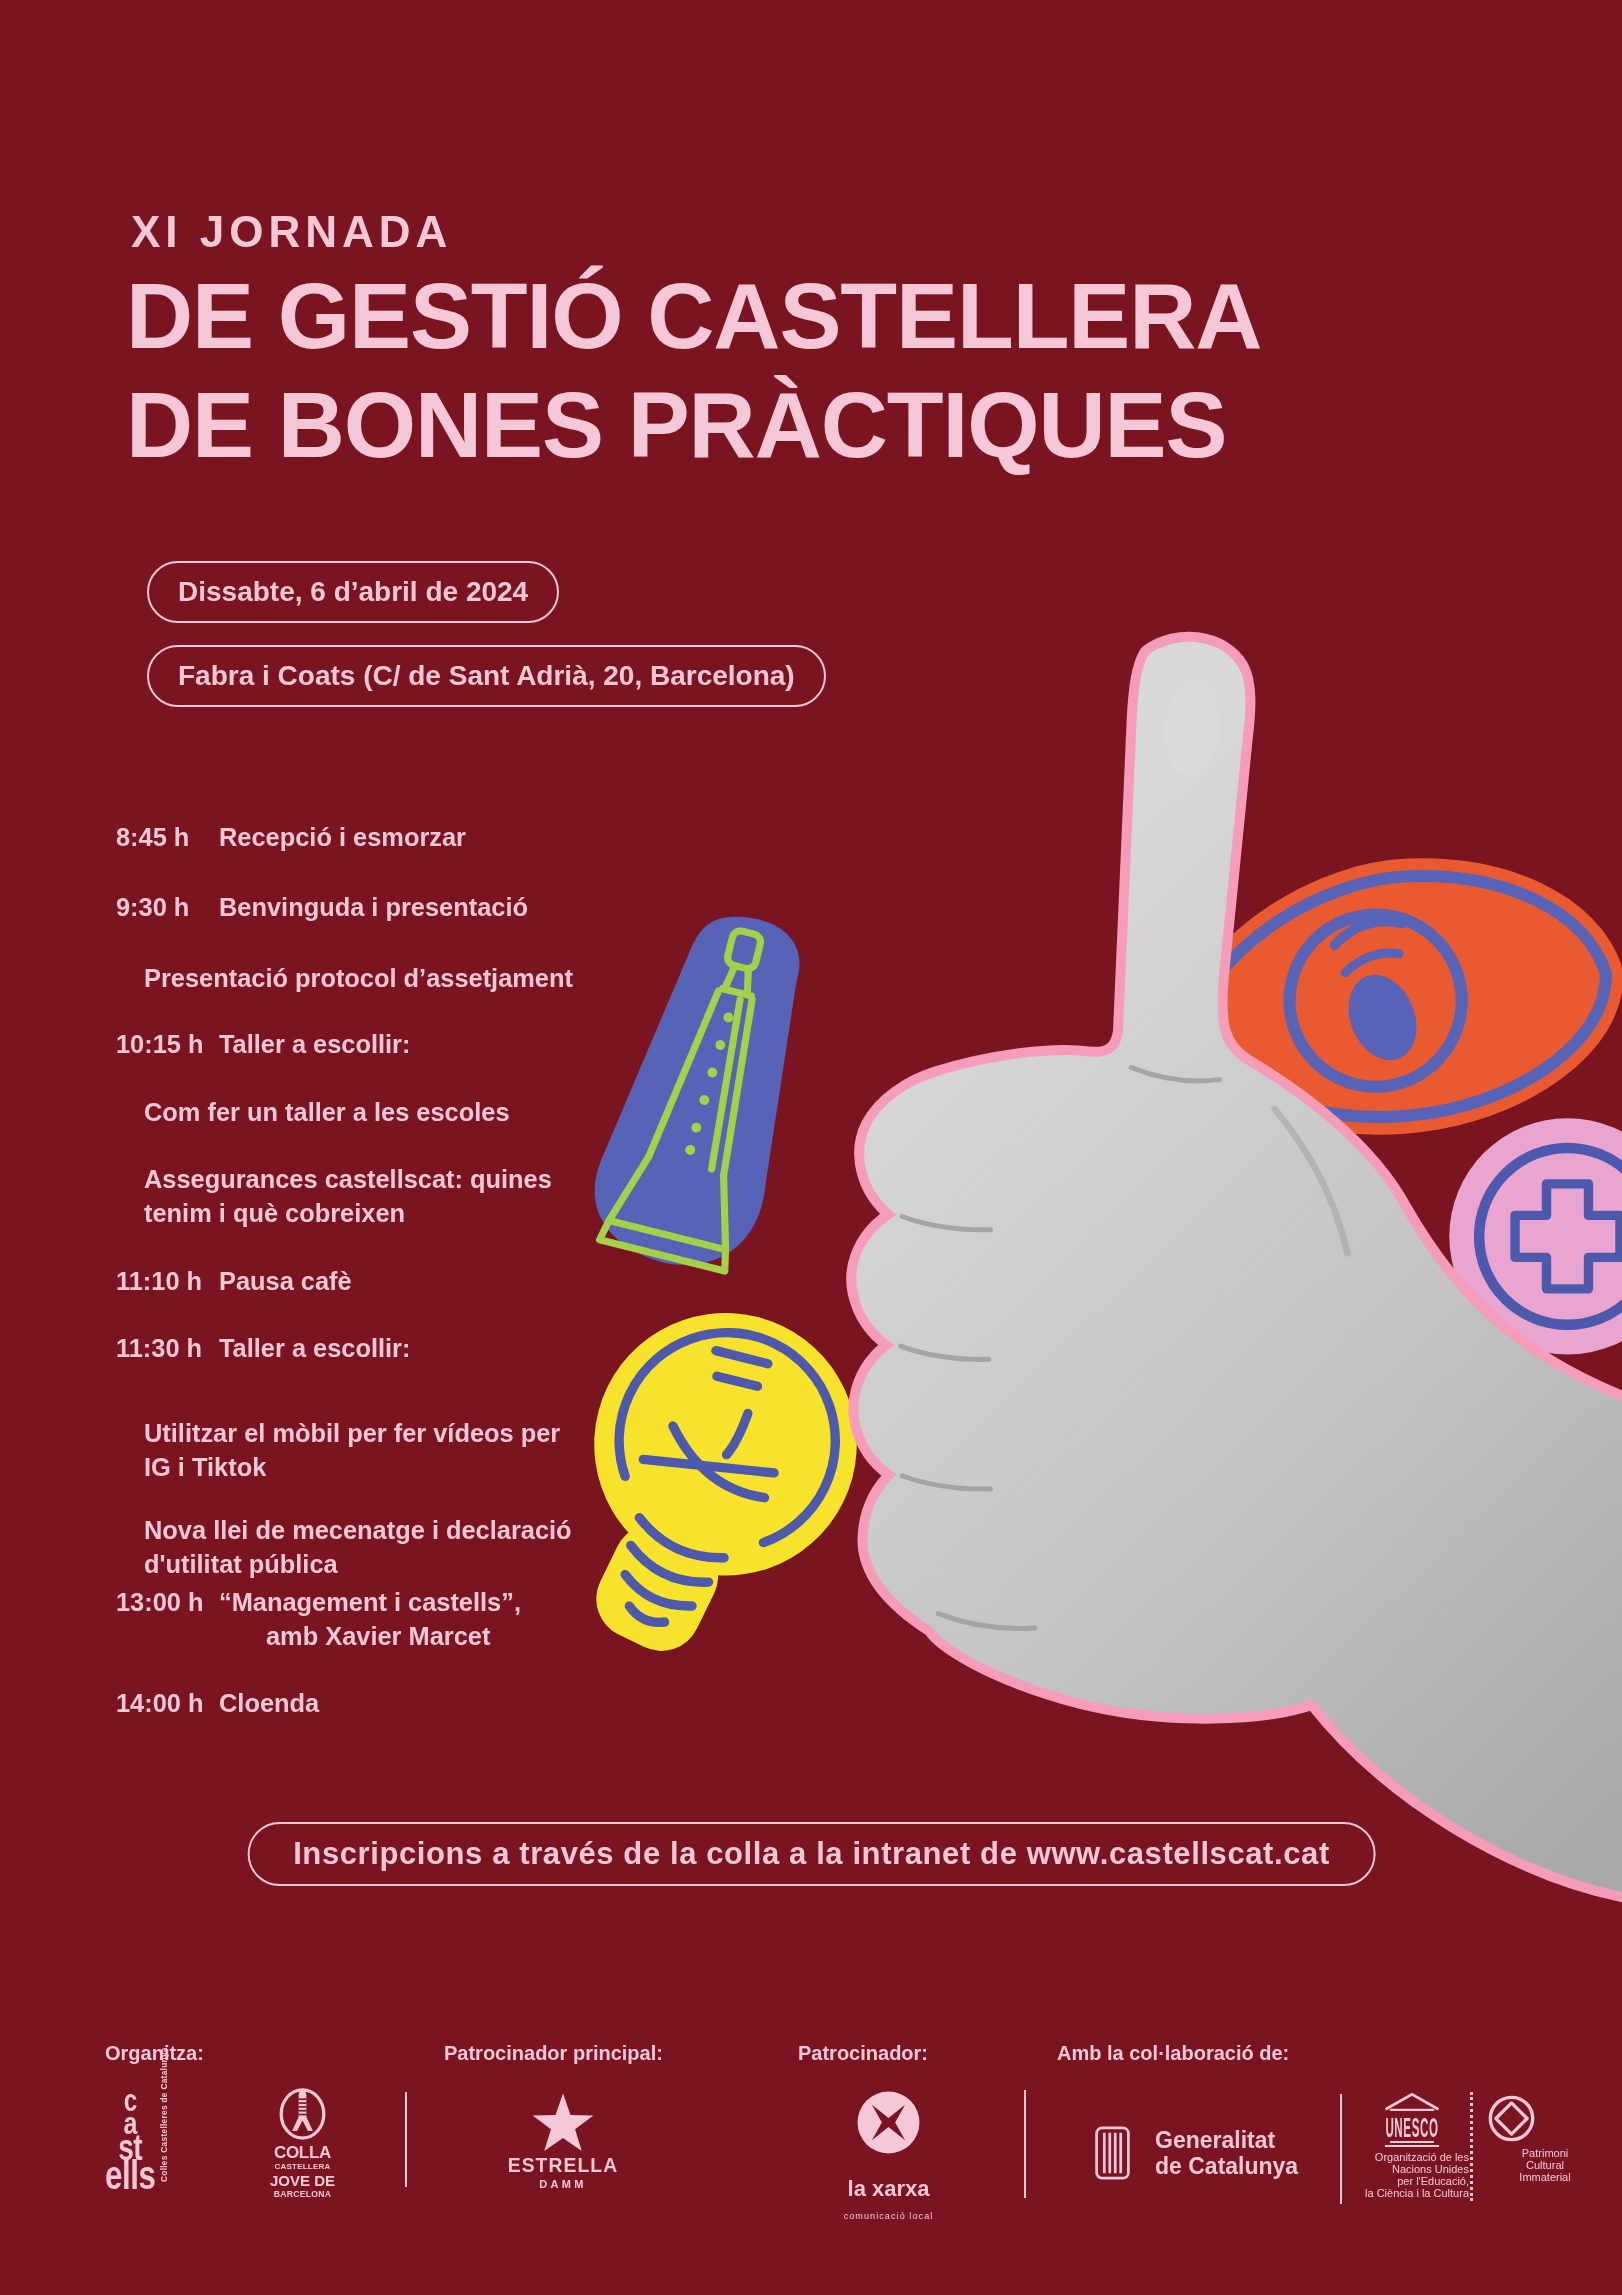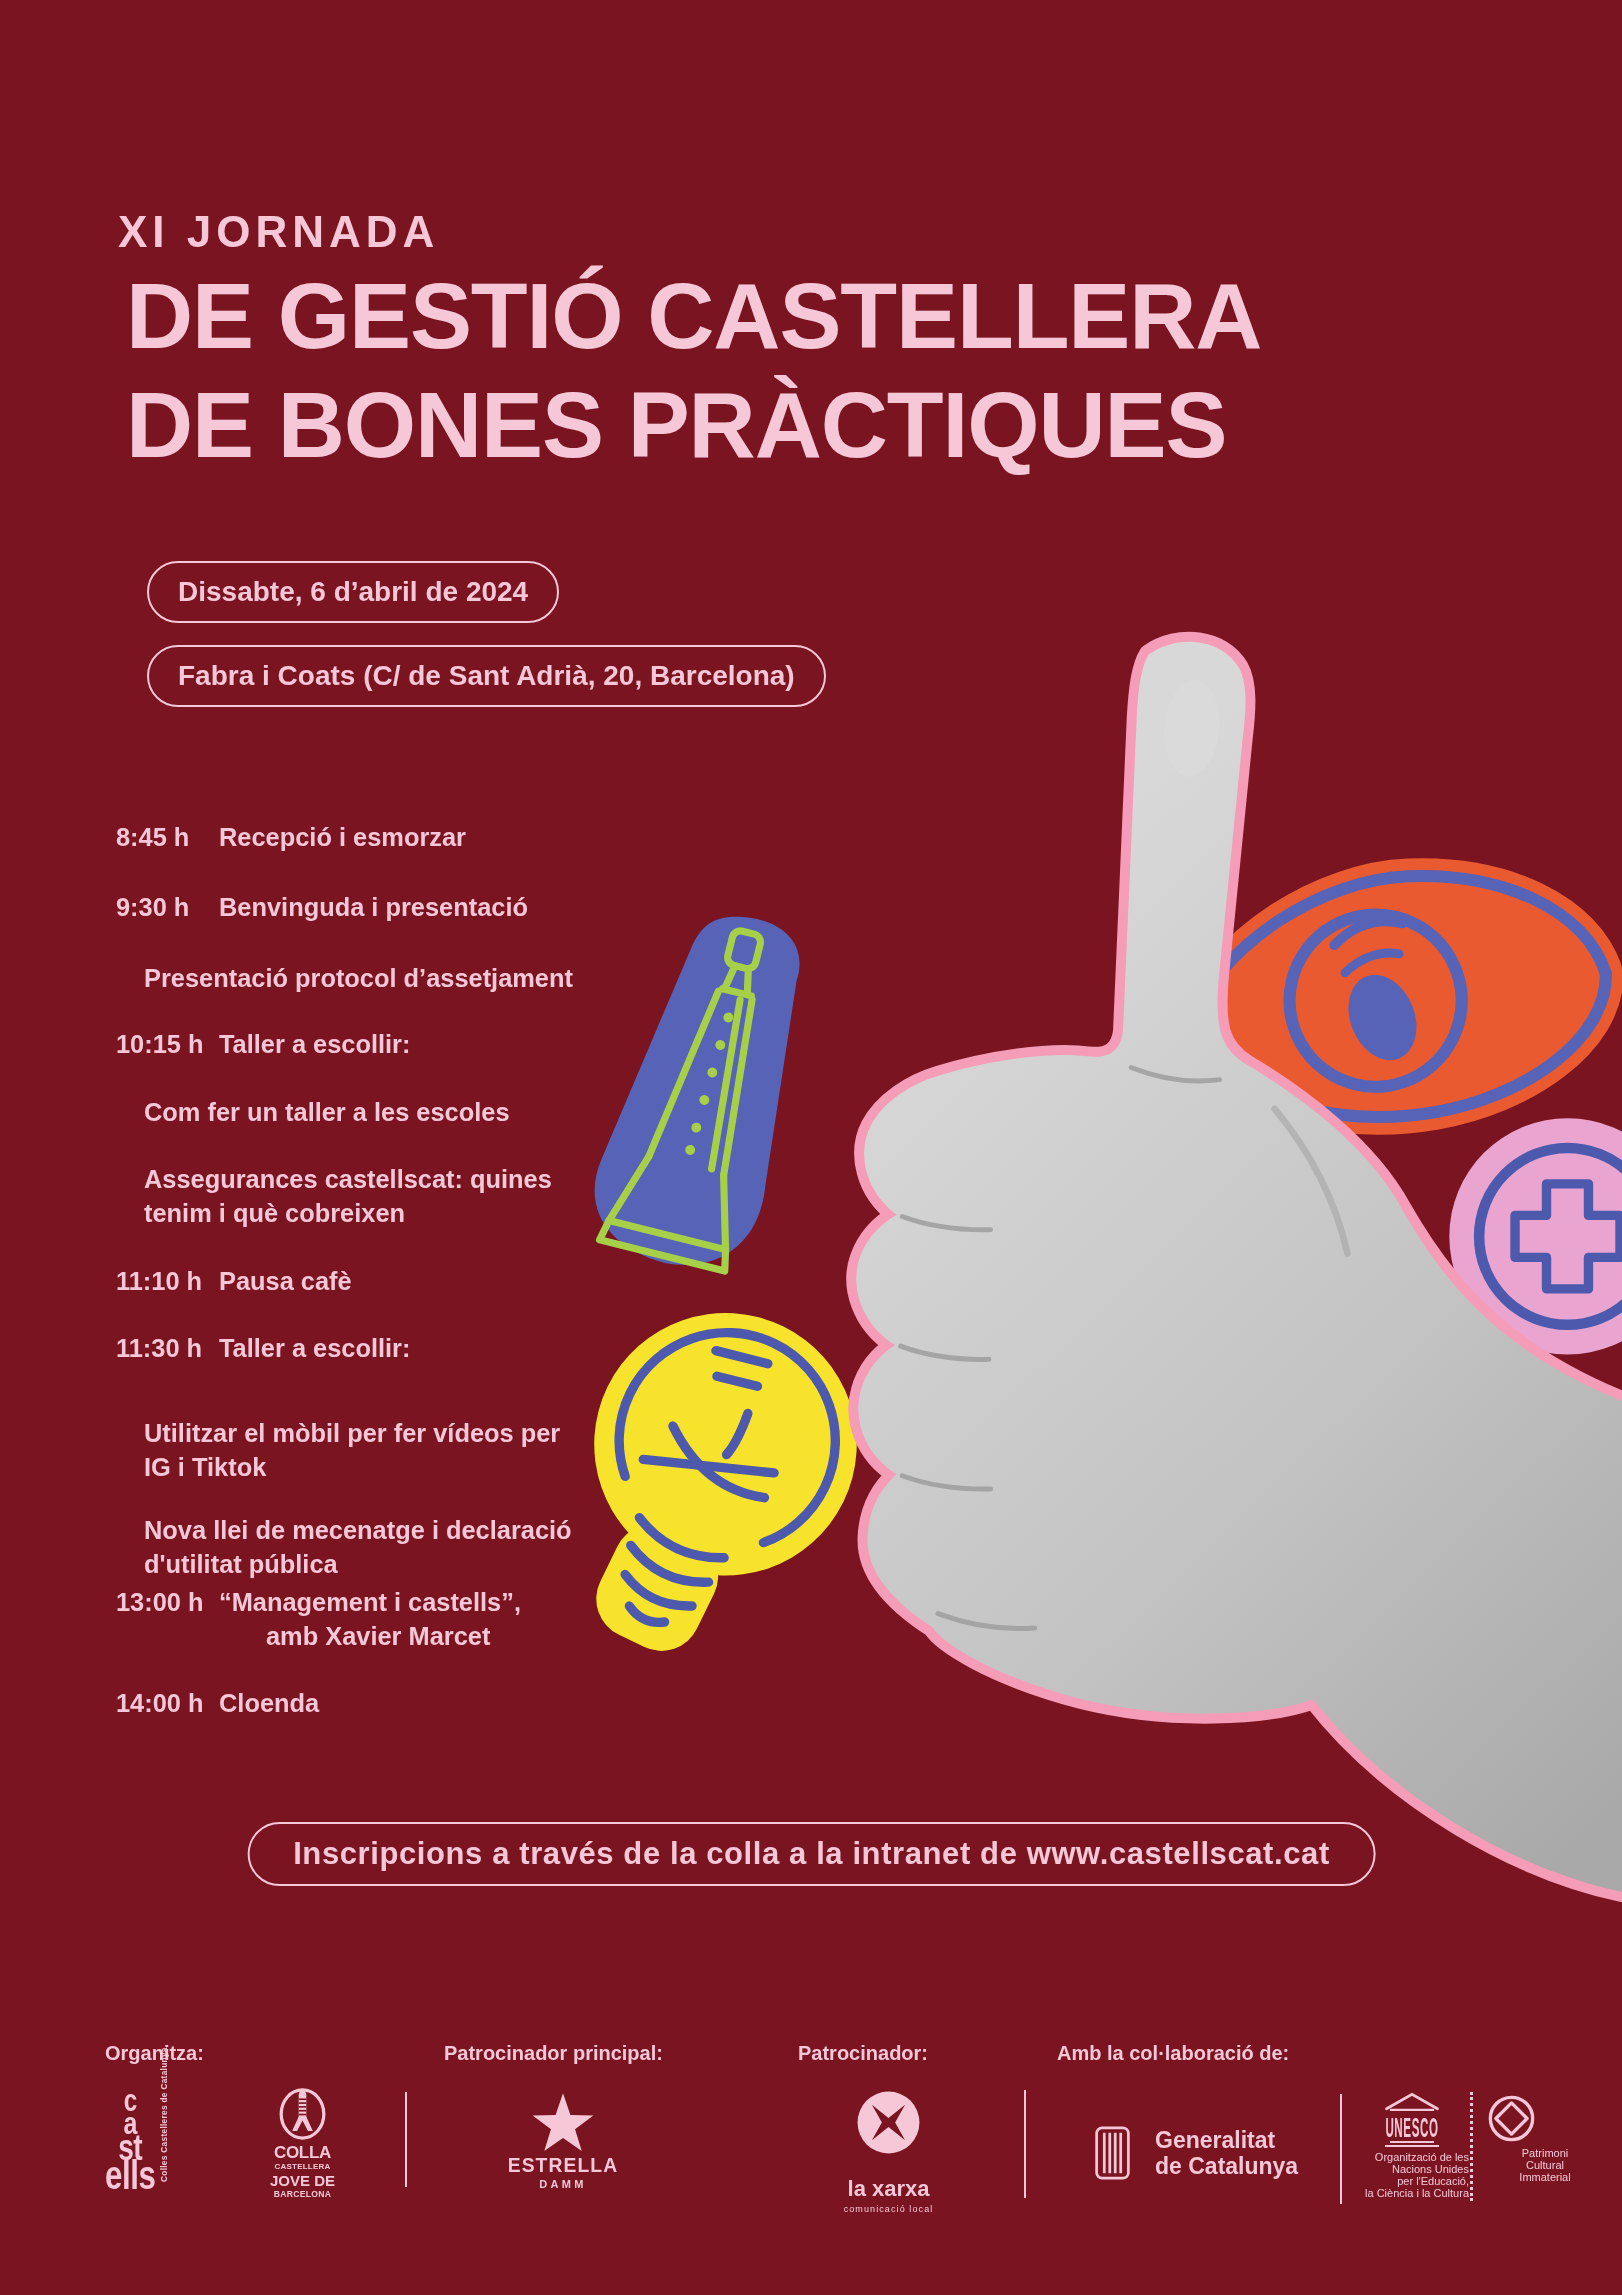--- a/index.html
+++ b/index.html
@@ -15,21 +15,21 @@
   html,body{margin:0;padding:0;background:#40060c;}
   .poster{
     position:relative;width:1623px;height:2295px;background:var(--bg);
     overflow:hidden;font-family:"Liberation Sans",sans-serif;color:var(--pink);
     font-weight:bold;
   }
   .abs{position:absolute;}
   svg{display:block;}
 
   
-  .kicker{left:118px;top:209px;font-size:44px;letter-spacing:5px;line-height:46px;}
+  .kicker{left:131px;top:209px;font-size:44px;letter-spacing:5px;line-height:46px;}
   .title{left:126px;top:262px;font-size:93px;line-height:109px;letter-spacing:-1.1px;}
 
   
   .pill{
     border:2.2px solid var(--pink);border-radius:34px;height:58px;line-height:58px;
     padding:0 29px;font-size:28px;white-space:nowrap;
   }
   .pill-date{left:147px;top:561px;}
   .pill-venue{left:147px;top:645px;}
 
@@ -73,21 +73,21 @@
   .colla .t4{font-size:8.6px;letter-spacing:0.3px;margin-top:1.7px;}
 
   .estrella{left:497px;top:2091px;width:132px;text-align:center;line-height:1;}
   .estrella svg{margin:0 auto 2.2px;}
   .estrella .t1{font-size:19.3px;letter-spacing:1.1px;}
   .estrella .t2{font-size:11px;letter-spacing:3.3px;margin-top:3.3px;}
 
   .laxarxa{left:839px;top:2091px;width:99px;text-align:center;line-height:1;}
   .laxarxa svg{margin:0 auto 24px;}
   .laxarxa .t1{font-size:22px;}
-  .laxarxa .t2{font-size:9px;letter-spacing:1.1px;margin-top:5px;font-weight:normal;}
+  .laxarxa .t2{font-size:9px;letter-spacing:1.1px;margin-top:12px;font-weight:normal;}
 
   .generalitat{left:1095px;top:2126px;display:flex;gap:25px;align-items:center;}
   .generalitat .txt{font-size:23px;line-height:26px;white-space:nowrap;}
 
   .unesco{left:1355px;top:2091px;width:114px;}
   .unesco .icon{width:62px;margin:0 auto;text-align:center;}
   .unesco .word{display:inline-block;font-size:11.6px;letter-spacing:0.6px;
     transform:scaleY(2.35);transform-origin:center top;}
   .unesco .b1{width:44px;border-top:2.2px solid var(--pink);margin:16.6px auto 0;}
   .unesco .b2{width:54px;border-top:2.2px solid var(--pink);margin:2.2px auto 0;}

